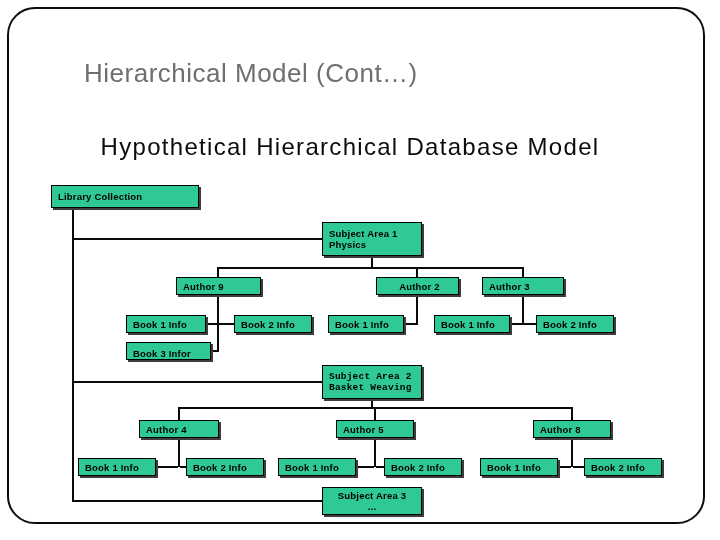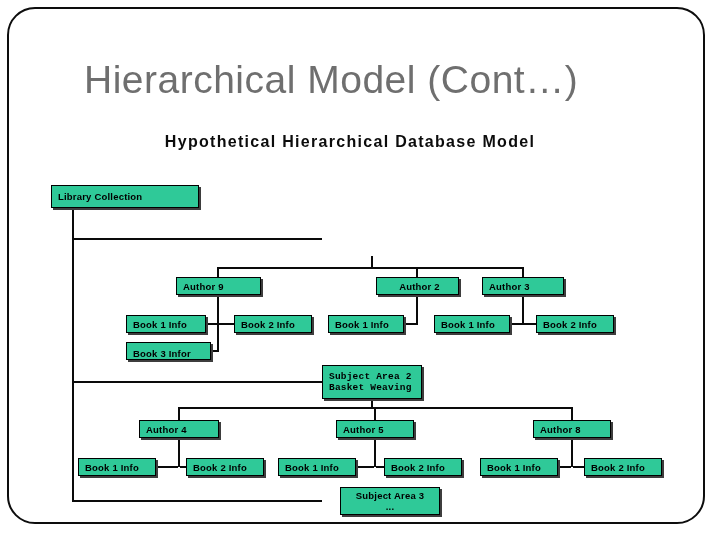--- a/index.html
+++ b/index.html
@@ -25,34 +25,34 @@
     height: 517px;
     border: 2px solid #0d0d0d;
     border-radius: 28px;
     box-sizing: border-box;
     background: #ffffff;
   }
   .slide-title {
     position: absolute;
     left: 84px;
     top: 58px;
-    font-size: 39px;
+    font-size: 26px;
     font-weight: 400;
     color: #6f6f6f;
     letter-spacing: 0.5px;
     white-space: nowrap;
   }
   .diagram-title {
     position: absolute;
     left: 30px;
     top: 133px;
     width: 640px;
     text-align: center;
-    font-size: 16px;
-    font-weight: bold;
+    font-size: 24px;
+    font-weight: normal;
     color: #0c0c0c;
     letter-spacing: 1.3px;
     white-space: nowrap;
   }
   #diagram-canvas {
     position: absolute;
     left: 16px;
     top: 0;
     width: 720px;
     height: 504px;
@@ -74,21 +74,20 @@
     display: flex;
     flex-direction: column;
     justify-content: center;
     padding-left: 6px;
     padding-right: 2px;
     white-space: nowrap;
   }
   .node.center {
     padding-left: 2px;
     text-align: center;
-    margin-left: 18px;
   }
 </style>
 </head>
 <body>
 
 <div id="stage">
   <div class="slide-frame"></div>
   <div class="slide-title">Hierarchical Model (Cont…)</div>
   <div class="diagram-title">Hypothetical Hierarchical Database Model</div>
   <div id="diagram-canvas">
@@ -119,20 +118,24 @@
       <div class="line" style="left: 140px; top: 466px; width: 22px; height: 2px; background: rgb(10, 10, 10);"></div>
       <div class="line" style="left: 164px; top: 466px; width: 6px; height: 2px; background: rgb(10, 10, 10);"></div>
       <div class="line" style="left: 358px; top: 438px; width: 2px; height: 29px; background: rgb(10, 10, 10);"></div>
       <div class="line" style="left: 340px; top: 466px; width: 18px; height: 2px; background: rgb(10, 10, 10);"></div>
       <div class="line" style="left: 360px; top: 466px; width: 8px; height: 2px; background: rgb(10, 10, 10);"></div>
       <div class="line" style="left: 555px; top: 438px; width: 2px; height: 29px; background: rgb(10, 10, 10);"></div>
       <div class="line" style="left: 542px; top: 466px; width: 13px; height: 2px; background: rgb(10, 10, 10);"></div>
       <div class="line" style="left: 557px; top: 466px; width: 11px; height: 2px; background: rgb(10, 10, 10);"></div>
       <div class="node" style="left: 35px; top: 185px; width: 148px; height: 23px; background: rgb(47, 201, 152); border-color: rgb(0, 0, 0); box-shadow: rgb(61, 61, 61) 2px 2px 0px;">
         <div>Library Collection</div>
+      </div>
+      <div class="node" style="left: 306px; top: 222px; width: 100px; height: 34px; background: rgb(47, 201, 152); border-color: rgb(0, 0, 0); box-shadow: rgb(61, 61, 61) 2px 2px 0px;">
+        <div>Subject Area 1</div>
+        <div>Physics</div>
       </div>
       <div class="node" style="left: 160px; top: 277px; width: 85px; height: 18px; background: rgb(47, 201, 152); border-color: rgb(0, 0, 0); box-shadow: rgb(61, 61, 61) 2px 2px 0px;">
         <div>Author 9</div>
       </div>
       <div class="node" style="left: 360px; top: 277px; width: 83px; height: 18px; background: rgb(47, 201, 152); border-color: rgb(0, 0, 0); box-shadow: rgb(61, 61, 61) 2px 2px 0px; align-items: center;">
         <div>Author 2</div>
       </div>
       <div class="node" style="left: 466px; top: 277px; width: 82px; height: 18px; background: rgb(47, 201, 152); border-color: rgb(0, 0, 0); box-shadow: rgb(61, 61, 61) 2px 2px 0px;">
         <div>Author 3</div>
       </div>

